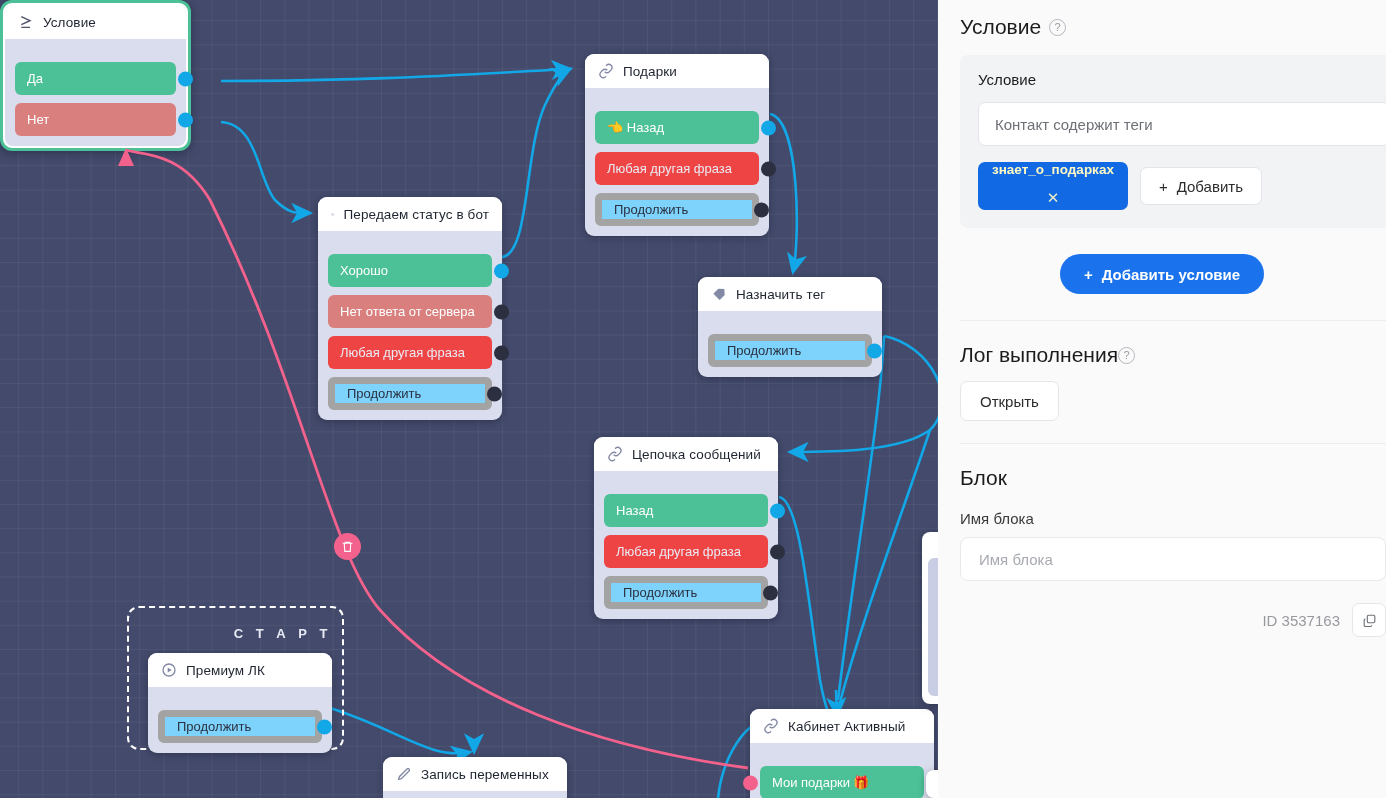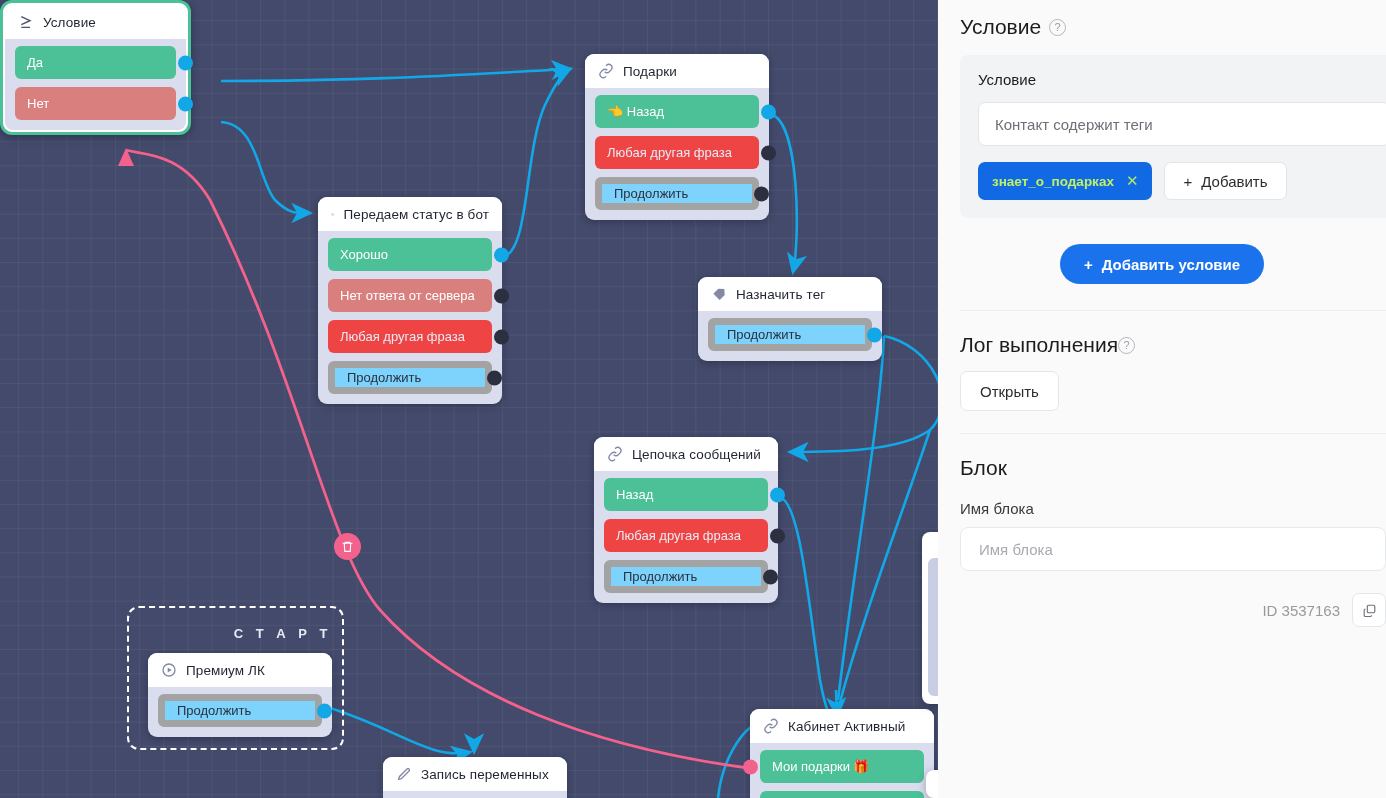--- a/index.html
+++ b/index.html
@@ -36,21 +36,21 @@
     background: #ffffff;
     border-radius: 9px 9px 0 0;
     height: 34px;
     display: flex; align-items: center;
     gap: 9px;
     padding: 0 13px;
   }
   .node-head .ttl {
     font-size: 13.5px; color: #1f2430; letter-spacing: .1px; white-space: nowrap;
   }
-  .node-body { padding: 7px 10px 10px 10px; display: flex; flex-direction: column; gap: 8px; }
+  .node-body { padding: 23px 10px 10px 10px; display: flex; flex-direction: column; gap: 8px; }
 
   .btn-row {
     height: 33px; border-radius: 6px;
     display: flex; align-items: center; padding: 0 12px;
     font-size: 13px; white-space: nowrap;
     position: relative;
   }
   .btn-green { background: #4cc096; color: #ffffff; }
   .btn-red   { background: #d9807e; color: #ffffff; }
   .btn-gray  { background: #ef4444; color: #e9ebf5; }
@@ -123,23 +123,23 @@
     margin-right: -22px;
   }
   .cond-card-lbl { font-size: 15px; color: #1c1c1e; margin-bottom: 14px; }
   .select-box {
     background: #fff; border: 1px solid #e2e4e8; border-radius: 7px;
     height: 44px; display: flex; align-items: center; padding: 0 16px;
     font-size: 15px; color: #6d7076;
   }
   .chips { display: flex; gap: 12px; margin-top: 16px; align-items: center; }
   .chip {
-    background: #1169e4; color: #bef264; border-radius: 7px;
-    height: 38px; display: flex; align-items: center; gap: 12px;
-    padding: 0 14px; font-size: 13.5px; font-weight: 600;
+    background: #1169e4; color: #fef9c3; border-radius: 7px;
+    height: 48px; display: flex; align-items: center; gap: 12px;
+    padding: 0 14px; font-size: 13.5px; font-weight: 600; flex-direction: column;
   }
   .chip-x { font-size: 15px; font-weight: 400; opacity: .92; cursor: pointer; }
   .chip-add {
     background: #fff; border: 1px solid #e2e4e8; border-radius: 7px;
     height: 38px; display: flex; align-items: center; gap: 9px;
     padding: 0 18px; font-size: 15px; color: #2c2c2e;
   }
   .add-cond-wrap { display: flex; justify-content: center; margin: 26px 22px 0 0; }
   .btn-primary {
     background: #1a73ec; color: #fff; border: none; border-radius: 20px;

